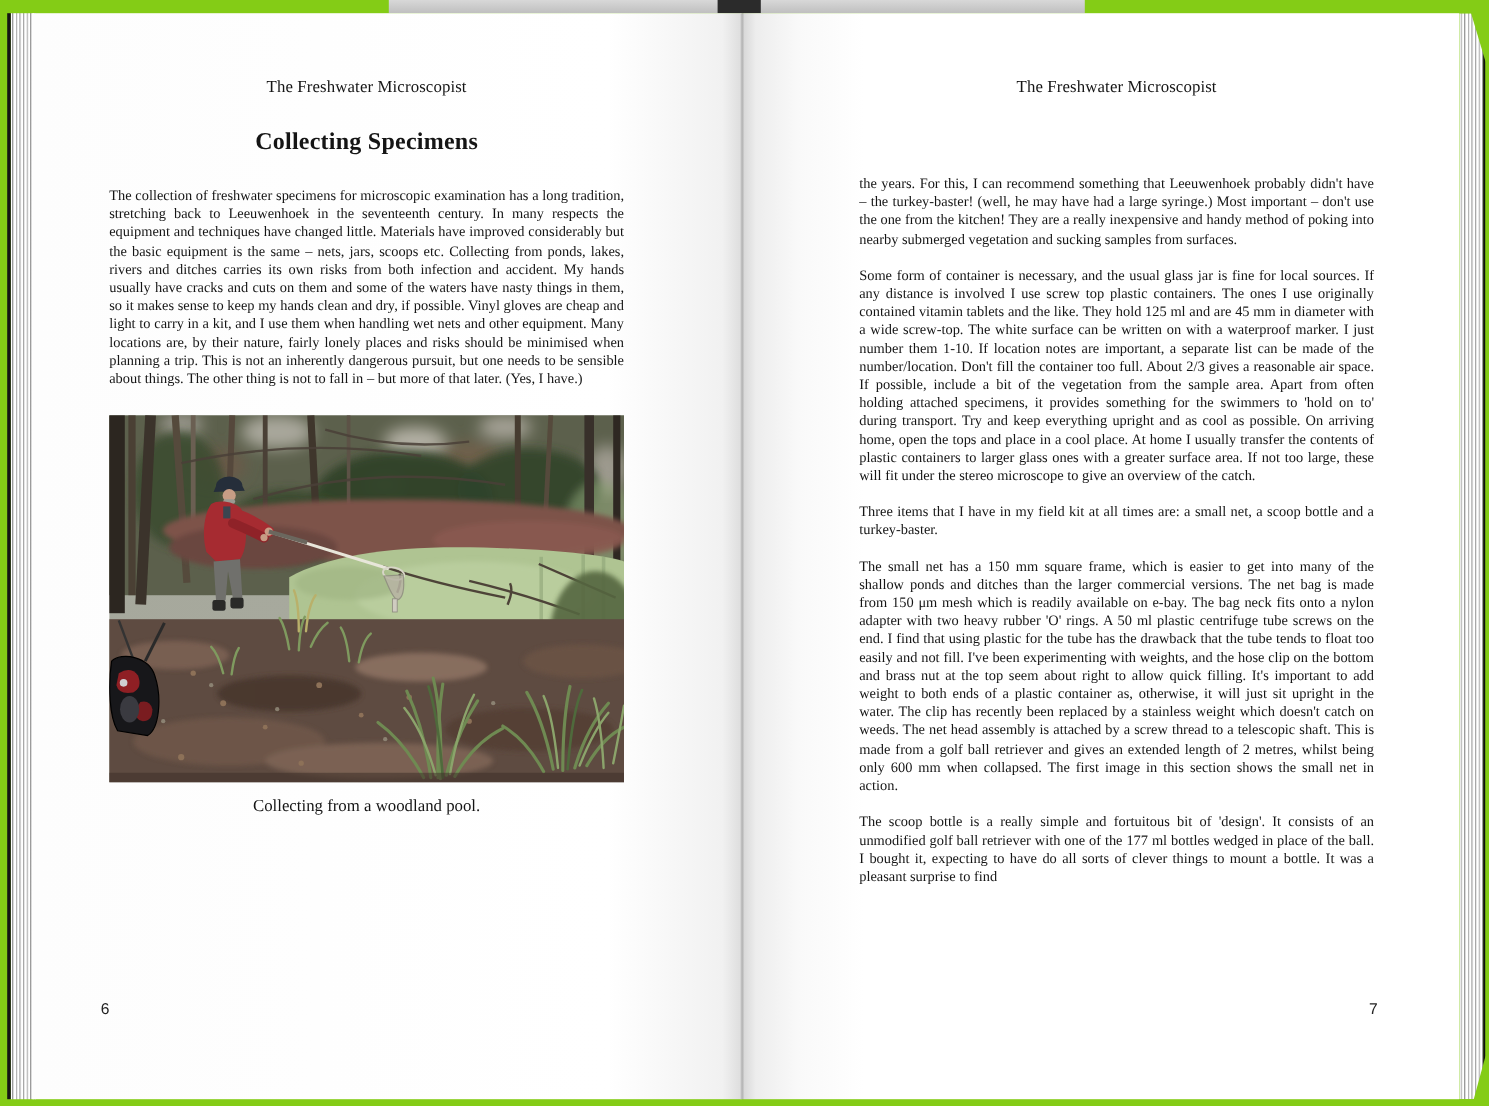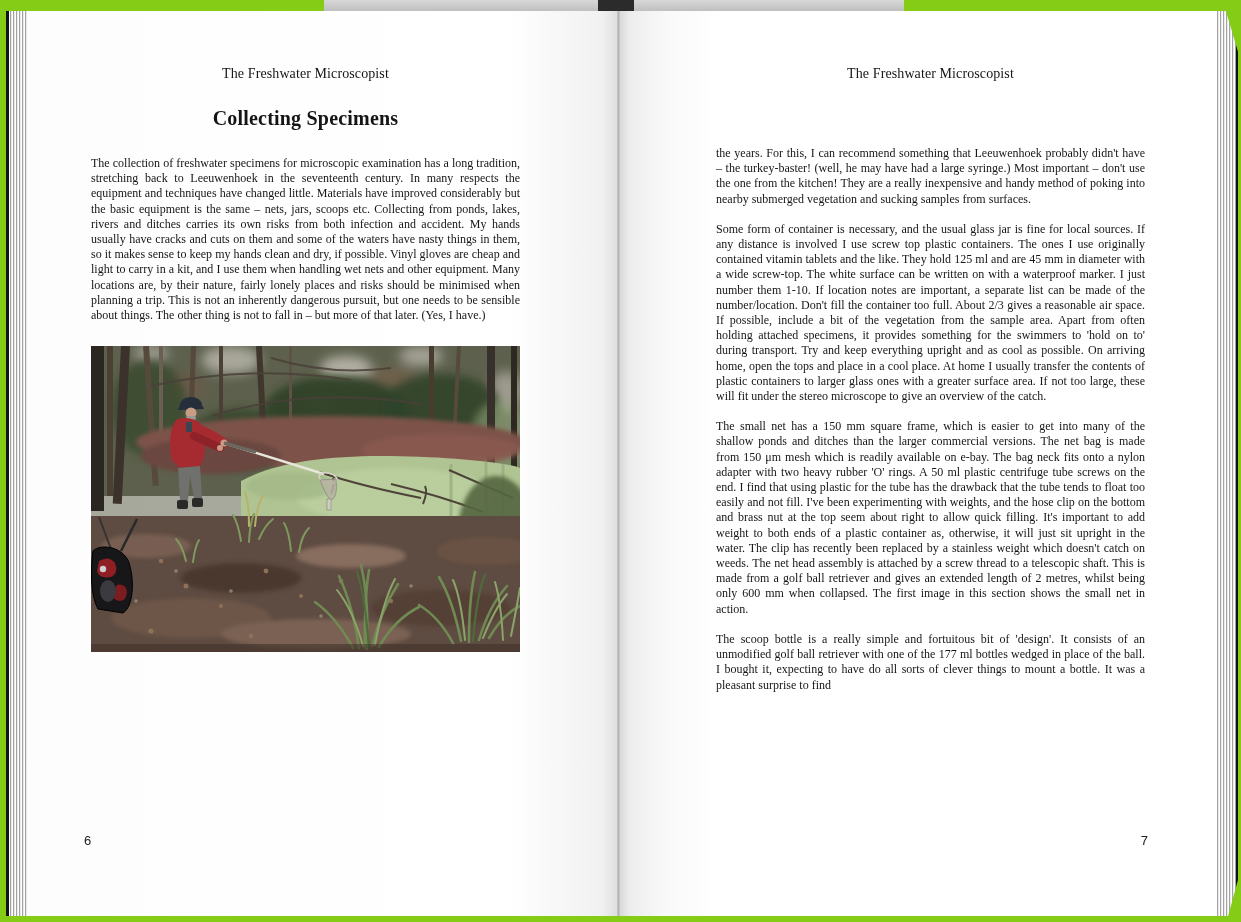--- a/index.html
+++ b/index.html
@@ -252,30 +252,32 @@
             <path d="M2,12 C-1,32 0,58 7,70 L32,74 C42,68 44,42 38,24 C33,8 10,4 2,12 Z" fill="#17171a" stroke="#000" stroke-width="1"></path>
             <path d="M8,22 q10,-6 16,2 q4,10 -4,14 q-12,2 -14,-6 z" fill="#8f1f24"></path>
             <path d="M26,46 q8,-2 10,6 q0,10 -8,10 q-8,-2 -6,-10 z" fill="#7a1c20"></path>
             <ellipse cx="17" cy="52" rx="8" ry="11" fill="#3a3a40"></ellipse>
             <circle cx="12" cy="30" r="3.2" fill="#cfcfd2"></circle>
           </g>
           <rect y="298" width="429" height="8" fill="#3e3028" opacity="0.55"></rect>
         </svg>
       </figure>
 
+      <div class="caption">Collecting from a woodland pool.</div>
     </div>
     <div class="page-number pn-left">6</div>
   </div>
 
   <div class="spine"></div>
 
   <div class="page right-page">
     <div class="text-col">
       <div class="running-header">The Freshwater Microscopist</div>
       <p class="body first-right">the years. For this, I can recommend something that Leeuwenhoek probably didn't have – the turkey-baster! (well, he may have had a large syringe.) Most important – don't use the one from the kitchen! They are a really inexpensive and handy method of poking into nearby submerged vegetation and sucking samples from surfaces.</p>
       <p class="body">Some form of container is necessary, and the usual glass jar is fine for local sources. If any distance is involved I use screw top plastic containers. The ones I use originally contained vitamin tablets and the like. They hold 125 ml and are 45 mm in diameter with a wide screw-top. The white surface can be written on with a waterproof marker. I just number them 1-10. If location notes are important, a separate list can be made of the number/location. Don't fill the container too full. About 2/3 gives a reasonable air space. If possible, include a bit of the vegetation from the sample area. Apart from often holding attached specimens, it provides something for the swimmers to 'hold on to' during transport. Try and keep everything upright and as cool as possible. On arriving home, open the tops and place in a cool place. At home I usually transfer the contents of plastic containers to larger glass ones with a greater surface area. If not too large, these will fit under the stereo microscope to give an overview of the catch.</p>
+      <p class="body">Three items that I have in my field kit at all times are: a small net, a scoop bottle and a turkey-baster.</p>
       <p class="body">The small net has a 150 mm square frame, which is easier to get into many of the shallow ponds and ditches than the larger commercial versions. The net bag is made from 150 μm mesh which is readily available on e-bay. The bag neck fits onto a nylon adapter with two heavy rubber 'O' rings. A 50 ml plastic centrifuge tube screws on the end. I find that using plastic for the tube has the drawback that the tube tends to float too easily and not fill. I've been experimenting with weights, and the hose clip on the bottom and brass nut at the top seem about right to allow quick filling. It's important to add weight to both ends of a plastic container as, otherwise, it will just sit upright in the water. The clip has recently been replaced by a stainless weight which doesn't catch on weeds. The net head assembly is attached by a screw thread to a telescopic shaft. This is made from a golf ball retriever and gives an extended length of 2 metres, whilst being only 600 mm when collapsed. The first image in this section shows the small net in action.</p>
       <p class="body">The scoop bottle is a really simple and fortuitous bit of 'design'. It consists of an unmodified golf ball retriever with one of the 177 ml bottles wedged in place of the ball. I bought it, expecting to have do all sorts of clever things to mount a bottle. It was a pleasant surprise to find</p>
     </div>
     <div class="page-number pn-right">7</div>
   </div>
 
 </div>
 
 </body></html>

